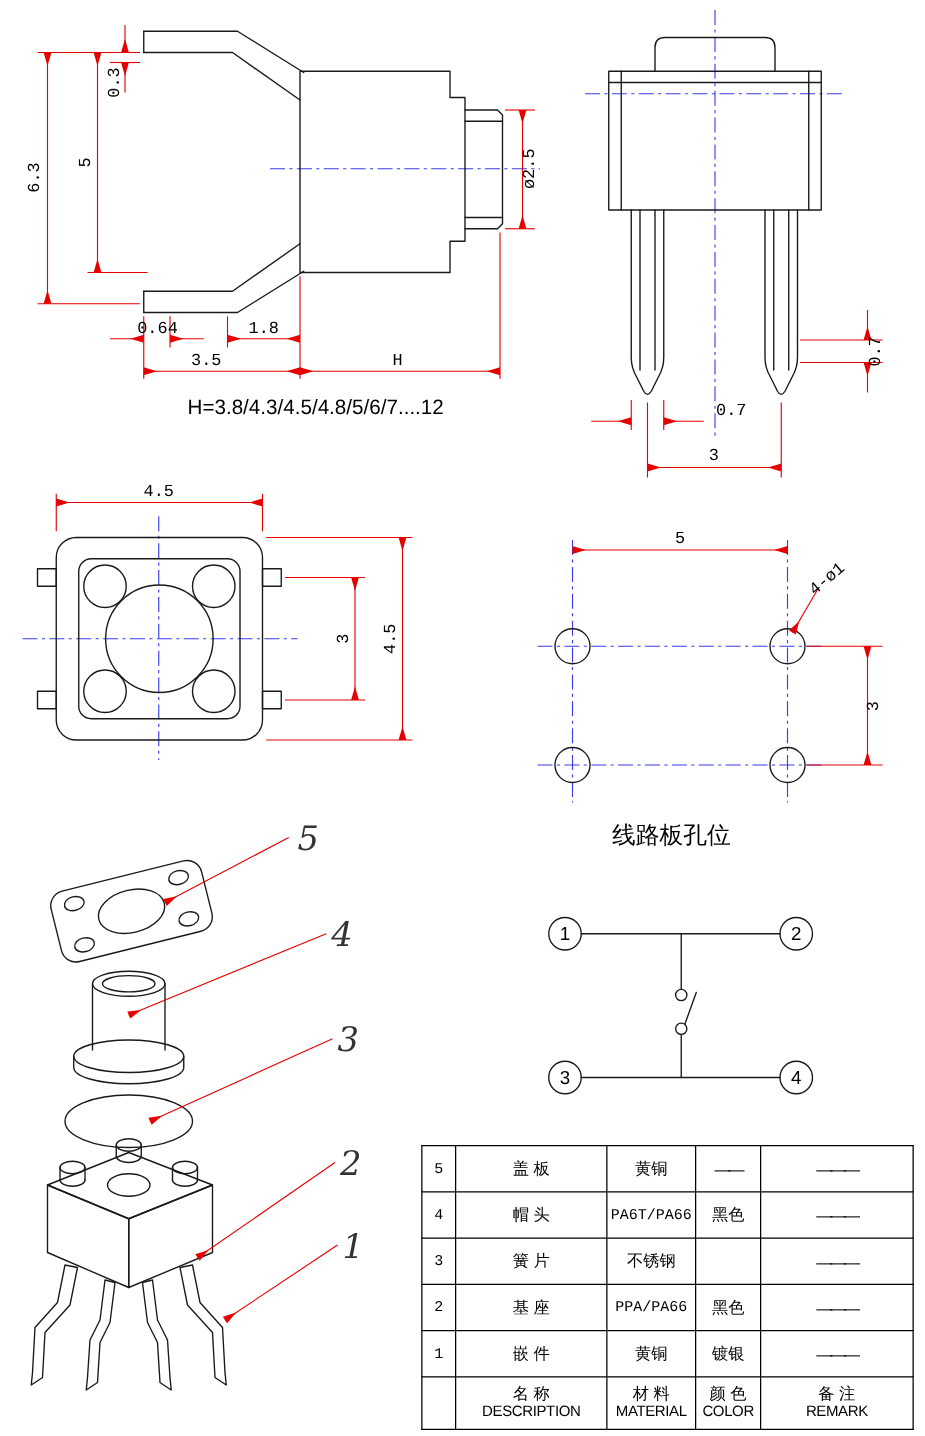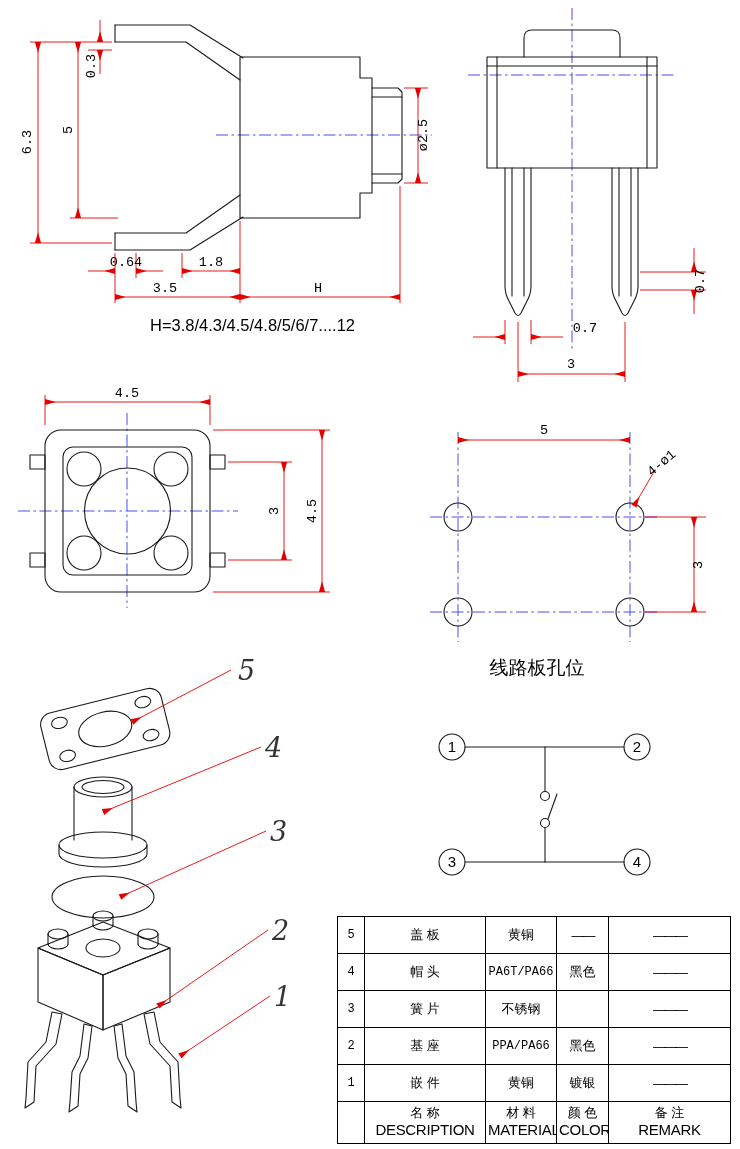--- a/index.html
+++ b/index.html
@@ -14,21 +14,21 @@
   .cap{font-family:"Liberation Sans",sans-serif;font-size:19px;fill:#000}
   .pl{font-family:"DejaVu Serif",serif;font-style:italic;font-size:27px;fill:#333}
   .st{font-family:"Liberation Sans",sans-serif;font-size:15px;fill:#000}
   table.bom{position:absolute;left:337px;top:916px;width:393px;border-collapse:collapse;
     table-layout:fixed;font-size:13px;background:#fff}
   .bom td{border:1px solid #000;text-align:center;vertical-align:middle;height:37px;
     padding:0 2px;overflow:hidden;white-space:nowrap}
   .bom td.lat{font-family:"Liberation Mono",monospace;font-size:12px}
   .bom td.dashcell{letter-spacing:-2px;font-family:"Liberation Sans",sans-serif}
   .bom tr.hdr td{height:42px;line-height:1.15}
-  .bom .en{font-size:15px;letter-spacing:-0.3px}
+  .bom .en{font-size:12px;letter-spacing:-0.3px}
 </style>
 </head>
 <body>
 
 <svg class="canvas" width="740" height="1149" viewBox="0 0 740 1149">
   <defs>
     <marker id="arr" viewBox="0 0 12 8" refX="11.5" refY="4" markerWidth="13" markerHeight="9" orient="auto-start-reverse">
       <path d="M0.5,4 L11.5,0.8 L11.5,7.2 Z" fill="#e60000"></path>
     </marker>
   </defs>

